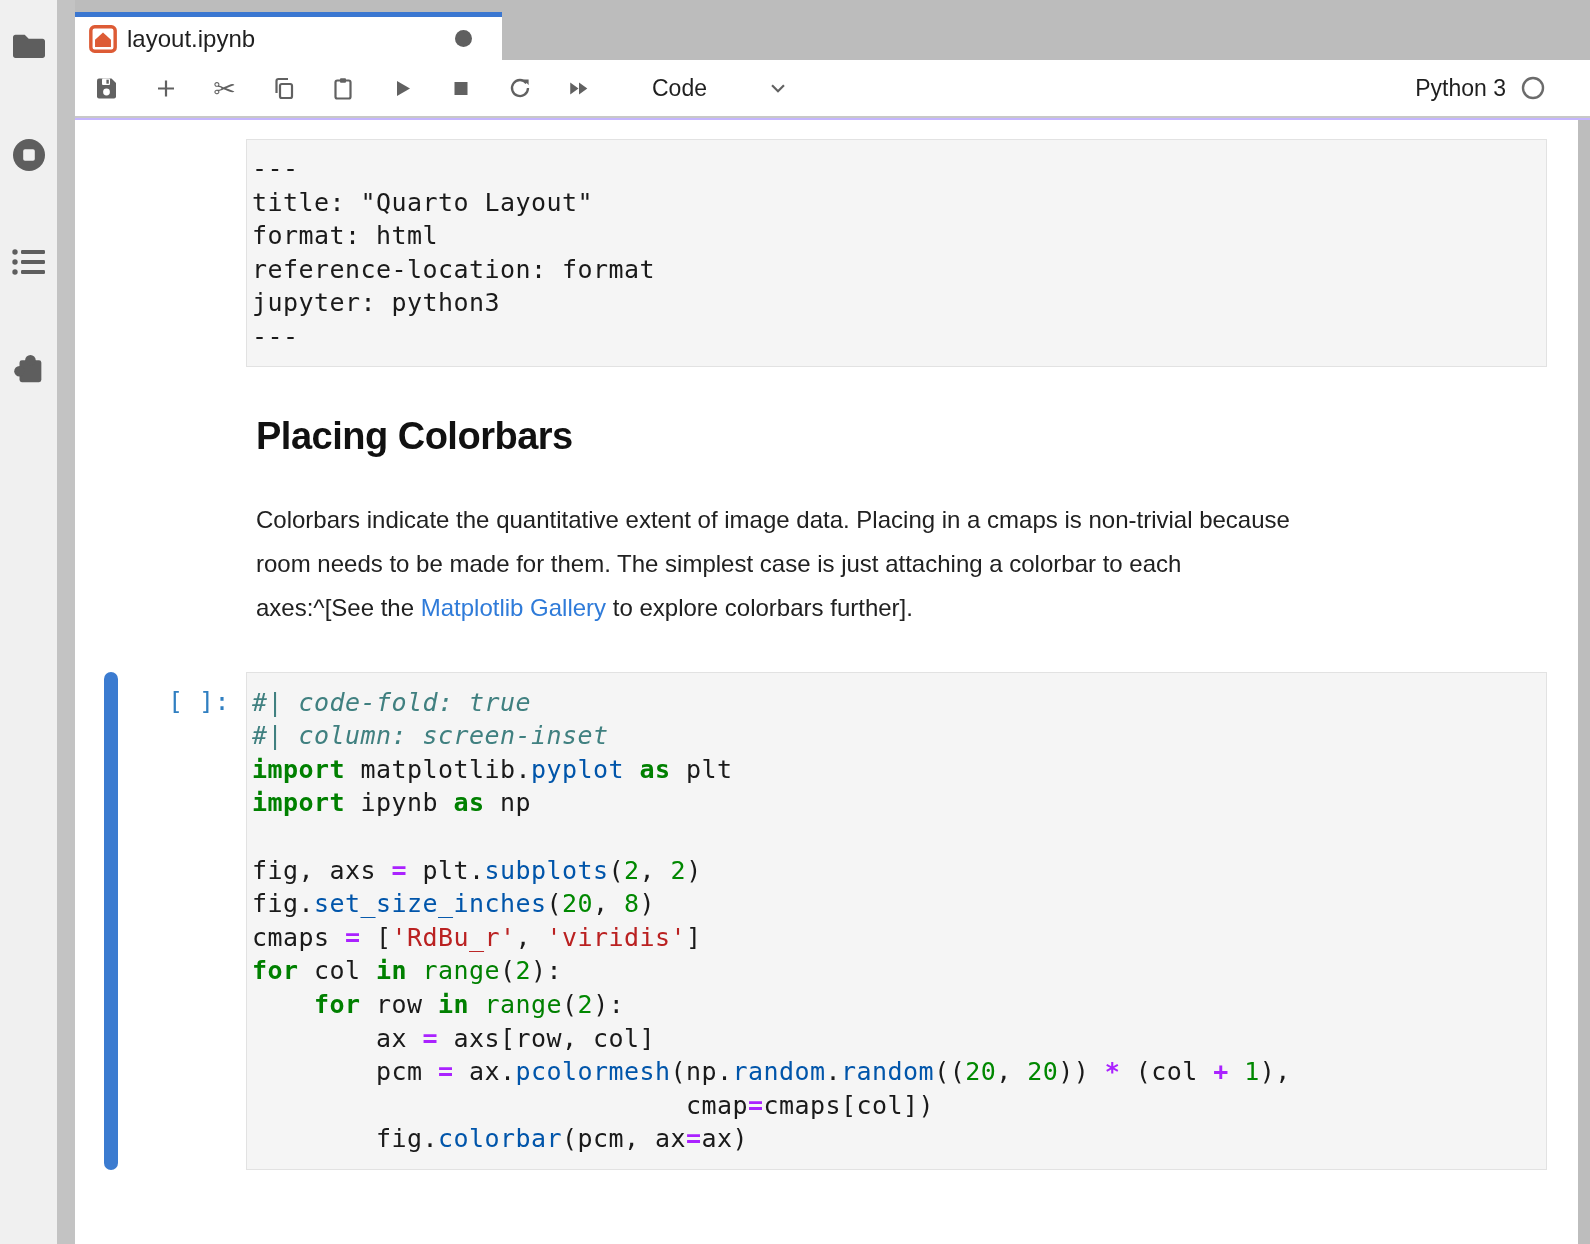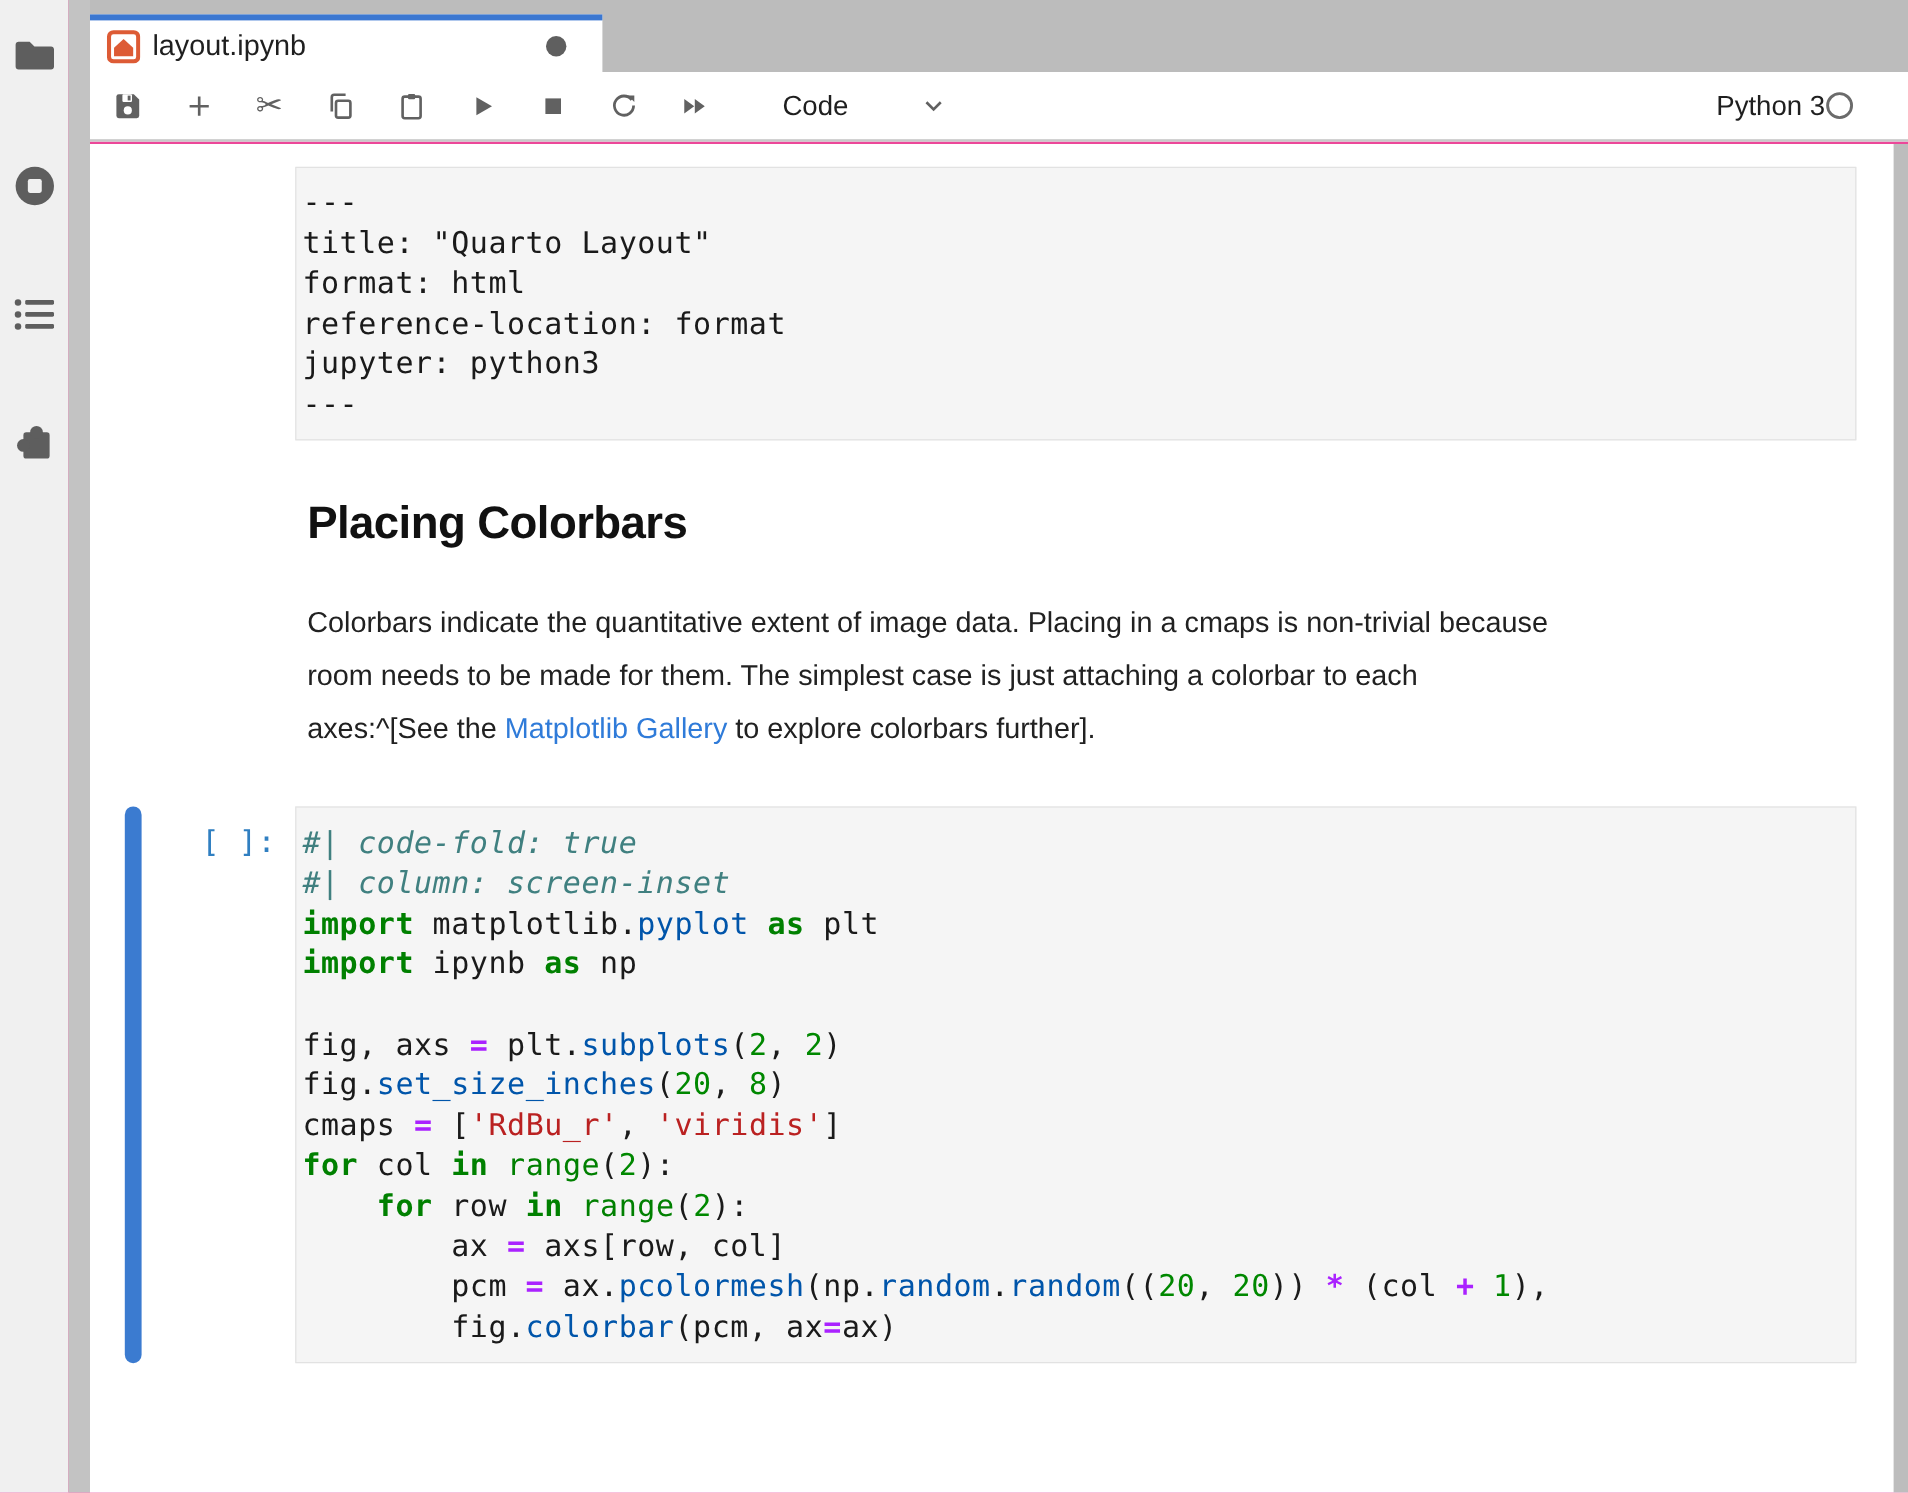--- a/index.html
+++ b/index.html
@@ -1,17 +1,17 @@
 <!DOCTYPE html>
 <html><head>
 <meta charset="utf-8">
 <style>
   * { margin:0; padding:0; box-sizing:border-box; }
   html,body { background:#ffffff; }
-  .app { position:relative; width:1590px; height:1244px; background:#ec4899; overflow:hidden;
+  .app { position:relative; width:1590px; height:1244px; background:#c4b5fd; overflow:hidden;
          font-family:"Liberation Sans", sans-serif; }
 
   
   .sidebar { position:absolute; left:0; top:0; width:57px; height:100%; background:#f0f0f0;
              display:flex; flex-direction:column; align-items:center; }
   .sb-btn { width:42px; height:42px; display:flex; align-items:center; justify-content:center; cursor:pointer; }
   .sb-btn.b1 { margin-top:24px; } .sb-btn.b2 { margin-top:68px; } .sb-btn.b3 { margin-top:65px; } .sb-btn.b4 { margin-top:62px; }
   .dockgap { position:absolute; left:57px; top:0; width:18px; height:100%; background:#c3c3c3; }
 
   
@@ -24,21 +24,21 @@
   
   .toolbar { position:absolute; left:75px; top:60px; right:0; height:58px; background:#ffffff;
              border-bottom:2px solid #c8c8c8; display:flex; align-items:center; padding:0 45px 0 2px; }
   .tb-btn { width:24px; height:24px; margin:0 17.5px; display:flex; align-items:center; justify-content:center; cursor:pointer; }
   .scissors-glyph { font-family:"DejaVu Sans", sans-serif; font-size:27px; color:#616161; line-height:1; }
   .cell-type { display:flex; align-items:center; margin-left:44px; cursor:pointer; }
   .cell-type-label { font-size:23px; color:#1f1f1f; }
   .cell-type .chev { margin-left:60px; display:flex; }
   .tb-spacer { flex:1; }
   .kernel { display:flex; align-items:center; }
-  .kernel-label { font-size:23px; color:#1f1f1f; margin-right:0; }
+  .kernel-label { font-size:23px; color:#1f1f1f; margin-right:15px; }
 
   
   .content { position:absolute; left:75px; top:120px; right:0; bottom:0; background:#ffffff; overflow:hidden; }
   .scrollbar { position:absolute; right:0; top:0; bottom:0; width:12px; background:#bdbdbd; }
 
   .cell { position:relative; margin-right:43px; padding-left:171px; }
   .editor { background:#f5f5f5; border:1px solid #e2e2e2; padding:12px 10px 12px 5px; }
   .mono, .code-line, .prompt { font-family:"DejaVu Sans Mono", monospace; font-size:25px;
                                line-height:33.6px; letter-spacing:0.45px; }
   .code-line { height:33.6px; white-space:pre; color:#1a1a1a; }
@@ -217,18 +217,19 @@
           <div class="code-line"><span class="tk-kw">import</span><span class="tk-tx"> matplotlib.</span><span class="tk-pr">pyplot</span><span class="tk-tx"> </span><span class="tk-kw">as</span><span class="tk-tx"> plt</span></div>
           <div class="code-line"><span class="tk-kw">import</span><span class="tk-tx"> ipynb </span><span class="tk-kw">as</span><span class="tk-tx"> np</span></div>
           <div class="code-line">&nbsp;</div>
           <div class="code-line"><span class="tk-tx">fig, axs </span><span class="tk-op">=</span><span class="tk-tx"> plt.</span><span class="tk-pr">subplots</span><span class="tk-tx">(</span><span class="tk-nm">2</span><span class="tk-tx">, </span><span class="tk-nm">2</span><span class="tk-tx">)</span></div>
           <div class="code-line"><span class="tk-tx">fig.</span><span class="tk-pr">set_size_inches</span><span class="tk-tx">(</span><span class="tk-nm">20</span><span class="tk-tx">, </span><span class="tk-nm">8</span><span class="tk-tx">)</span></div>
           <div class="code-line"><span class="tk-tx">cmaps </span><span class="tk-op">=</span><span class="tk-tx"> [</span><span class="tk-st">'RdBu_r'</span><span class="tk-tx">, </span><span class="tk-st">'viridis'</span><span class="tk-tx">]</span></div>
           <div class="code-line"><span class="tk-kw">for</span><span class="tk-tx"> col </span><span class="tk-kw">in</span><span class="tk-tx"> </span><span class="tk-bi">range</span><span class="tk-tx">(</span><span class="tk-nm">2</span><span class="tk-tx">):</span></div>
           <div class="code-line"><span class="tk-tx">    </span><span class="tk-kw">for</span><span class="tk-tx"> row </span><span class="tk-kw">in</span><span class="tk-tx"> </span><span class="tk-bi">range</span><span class="tk-tx">(</span><span class="tk-nm">2</span><span class="tk-tx">):</span></div>
           <div class="code-line"><span class="tk-tx">        ax </span><span class="tk-op">=</span><span class="tk-tx"> axs[row, col]</span></div>
           <div class="code-line"><span class="tk-tx">        pcm </span><span class="tk-op">=</span><span class="tk-tx"> ax.</span><span class="tk-pr">pcolormesh</span><span class="tk-tx">(np.</span><span class="tk-pr">random</span><span class="tk-tx">.</span><span class="tk-pr">random</span><span class="tk-tx">((</span><span class="tk-nm">20</span><span class="tk-tx">, </span><span class="tk-nm">20</span><span class="tk-tx">)) </span><span class="tk-op">*</span><span class="tk-tx"> (col </span><span class="tk-op">+</span><span class="tk-tx"> </span><span class="tk-nm">1</span><span class="tk-tx">),</span></div>
+          <div class="code-line"><span class="tk-tx">                            cmap</span><span class="tk-op">=</span><span class="tk-tx">cmaps[col])</span></div>
           <div class="code-line"><span class="tk-tx">        fig.</span><span class="tk-pr">colorbar</span><span class="tk-tx">(pcm, ax</span><span class="tk-op">=</span><span class="tk-tx">ax)</span></div>
         </div>
     </section>
   </main>
 
 </div>
 
 </body></html>

